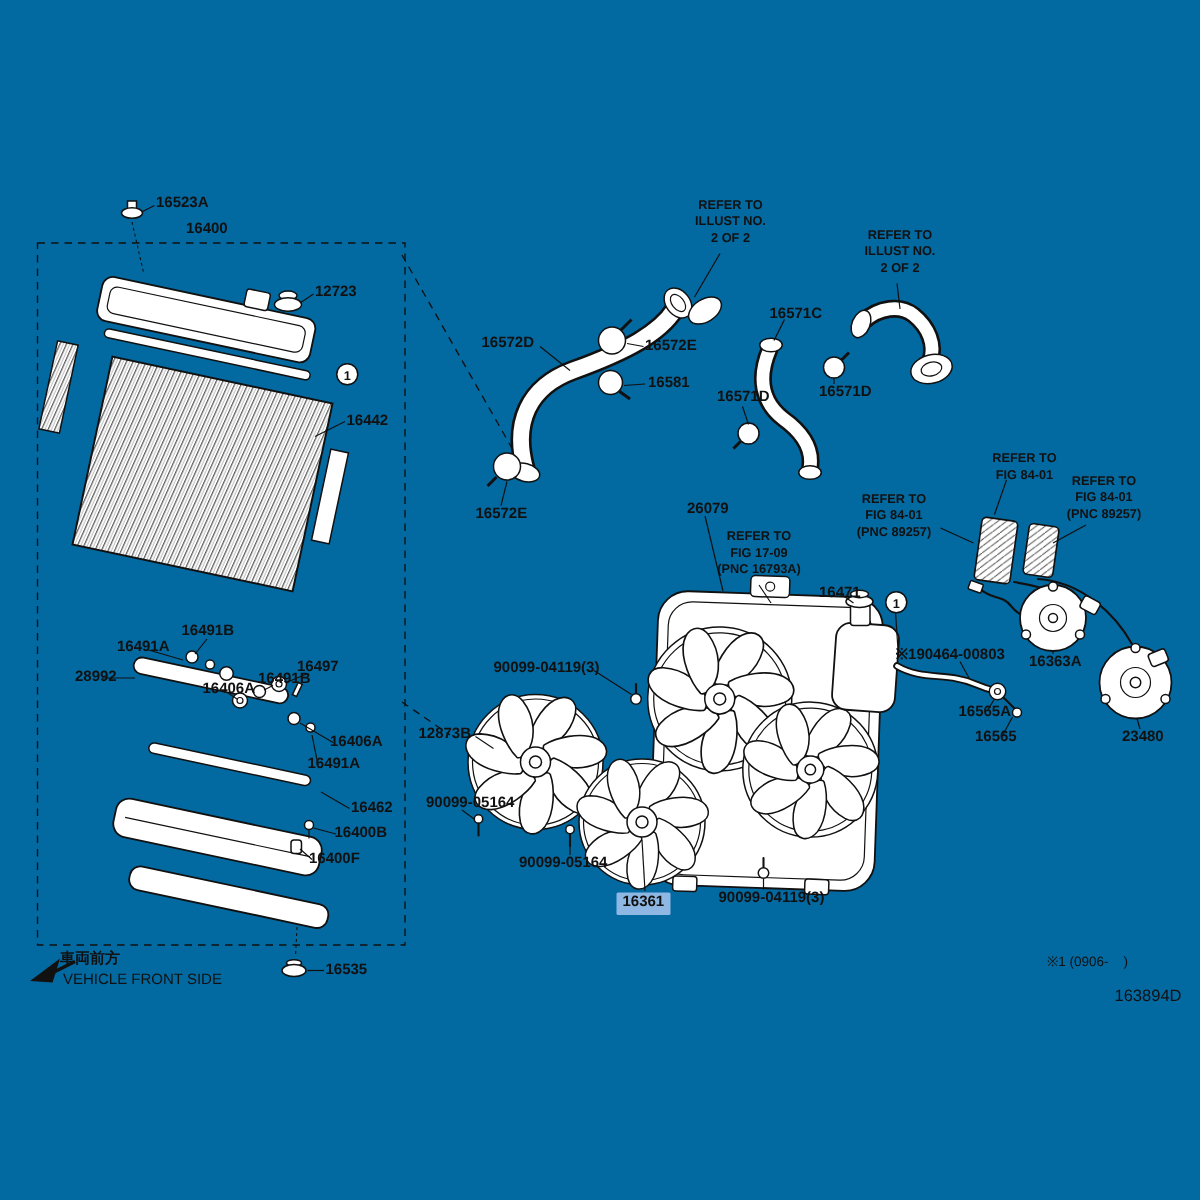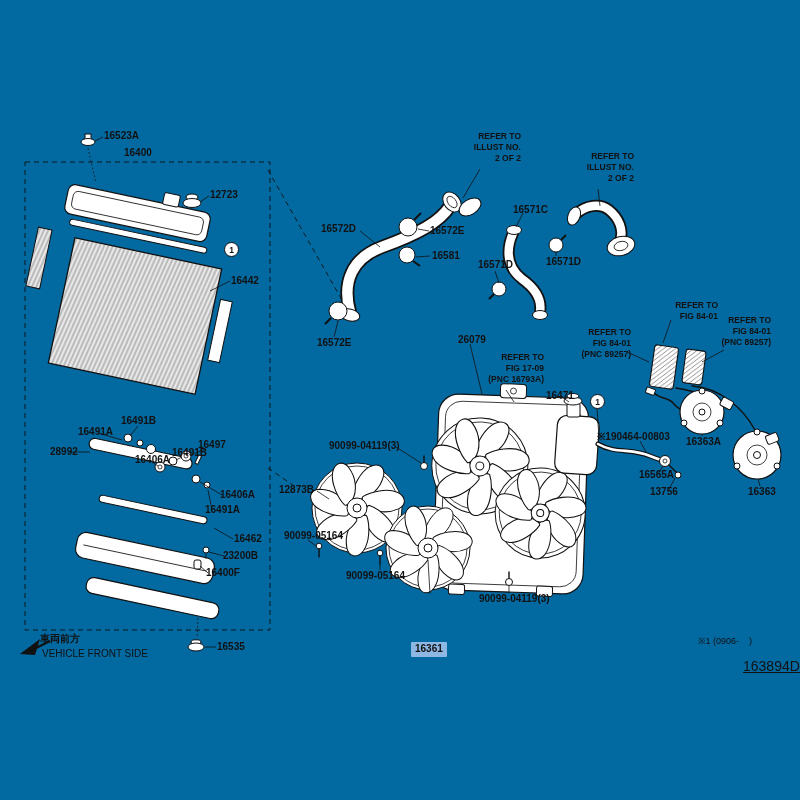--- a/index.html
+++ b/index.html
@@ -1,25 +1,25 @@
 <!DOCTYPE html>
 <html><head>
 <meta charset="utf-8">
 <style>
   html,body{margin:0;padding:0;background:#fff;}
   #stage{position:relative;width:800px;height:800px;background:#0369a1;overflow:hidden;
          font-family:"Liberation Sans",sans-serif;color:#111;}
   #art{position:absolute;left:0;top:0;}
   .lbl{position:absolute;font-size:10px;font-weight:bold;line-height:1;white-space:nowrap;color:#111;}
-  .lbl.hl{background:#8fb7e3;padding:2px 4px 3px;border-radius:1px;margin-top:47px;}
-  .refer{position:absolute;font-size:8.5px;font-weight:bold;line-height:1.3;text-align:right;color:#111;}
+  .lbl.hl{background:#8fb7e3;padding:2px 4px 3px;border-radius:1px;}
+  .refer{position:absolute;font-size:8.5px;font-weight:bold;line-height:1.3;text-align:center;color:#111;}
   .circ{position:absolute;width:13px;height:13px;border:1.2px solid #111;border-radius:50%;
         font-size:8.5px;font-weight:bold;display:flex;align-items:center;justify-content:center;background:#fff;}
   .note{position:absolute;font-size:9px;white-space:pre;color:#111;}
-  .docnum{position:absolute;font-size:14px;color:#111;text-decoration:underline;}
+  .docnum{position:absolute;font-size:11px;color:#111;}
   .jp{position:absolute;font-size:10px;font-weight:bold;color:#111;}
   .en{position:absolute;font-size:10px;font-weight:normal;color:#111;text-align:center;}
   
   .o{fill:#fff;stroke:#111;stroke-width:1.2;}
   .o2{fill:#fff;stroke:#111;stroke-width:1;}
   .t{fill:none;stroke:#111;stroke-width:.8;}
   .ld line{stroke:#111;stroke-width:.8;}
   .dash{stroke:#111;stroke-width:.9;stroke-dasharray:5 4;fill:none;}
   .dash2{stroke:#111;stroke-width:.7;stroke-dasharray:2 2;fill:none;}
   .hoseO{fill:none;stroke:#111;stroke-width:14;stroke-linecap:round;}
@@ -354,37 +354,37 @@
 <div class="lbl" style="left:231px;top:276px">16442</div>
 <div class="lbl" style="left:121px;top:416px">16491B</div>
 <div class="lbl" style="left:78px;top:427px">16491A</div>
 <div class="lbl" style="left:50px;top:447px">28992</div>
 <div class="lbl" style="left:135px;top:455px">16406A</div>
 <div class="lbl" style="left:172px;top:448px">16491B</div>
 <div class="lbl" style="left:198px;top:440px">16497</div>
 <div class="lbl" style="left:220px;top:490px">16406A</div>
 <div class="lbl" style="left:205px;top:505px">16491A</div>
 <div class="lbl" style="left:234px;top:534px">16462</div>
-<div class="lbl" style="left:223px;top:551px">23200B</div>
+<div class="lbl" style="left:223px;top:551px">16400B</div>
 <div class="lbl" style="left:206px;top:568px">16400F</div>
 <div class="lbl" style="left:217px;top:642px">16535</div>
 <div class="lbl" style="left:321px;top:224px">16572D</div>
 <div class="lbl" style="left:430px;top:226px">16572E</div>
 <div class="lbl" style="left:432px;top:251px">16581</div>
 <div class="lbl" style="left:513px;top:205px">16571C</div>
 <div class="lbl" style="left:478px;top:260px">16571D</div>
 <div class="lbl" style="left:546px;top:257px">16571D</div>
 <div class="lbl" style="left:317px;top:338px">16572E</div>
 <div class="lbl" style="left:458px;top:335px">26079</div>
 <div class="lbl" style="left:546px;top:391px">16471</div>
 <div class="lbl" style="left:597px;top:432px">※190464-00803</div>
 <div class="lbl" style="left:686px;top:437px">16363A</div>
-<div class="lbl" style="left:748px;top:487px">16363</div>
+<div class="lbl" style="left:748px;top:487px">23480</div>
 <div class="lbl" style="left:639px;top:470px">16565A</div>
-<div class="lbl" style="left:650px;top:487px">13756</div>
+<div class="lbl" style="left:650px;top:487px">16565</div>
 <div class="lbl" style="left:329px;top:441px">90099-04119(3)</div>
 <div class="lbl" style="left:279px;top:485px">12873B</div>
 <div class="lbl" style="left:284px;top:531px">90099-05164</div>
 <div class="lbl" style="left:346px;top:571px">90099-05164</div>
 <div class="lbl hl" style="left:411px;top:595px">16361</div>
 <div class="lbl" style="left:479px;top:594px">90099-04119(3)</div>
 
 <div class="refer" style="left:453px;top:131px;width:68px">
   <div>REFER TO</div>
   <div>ILLUST NO.</div>

